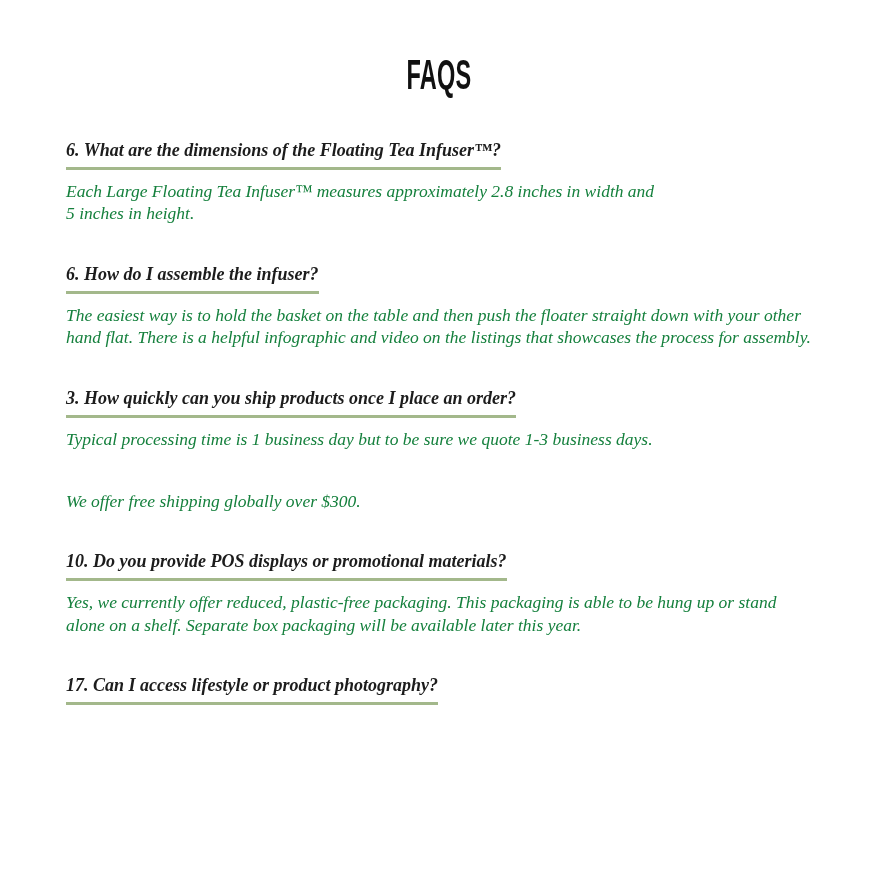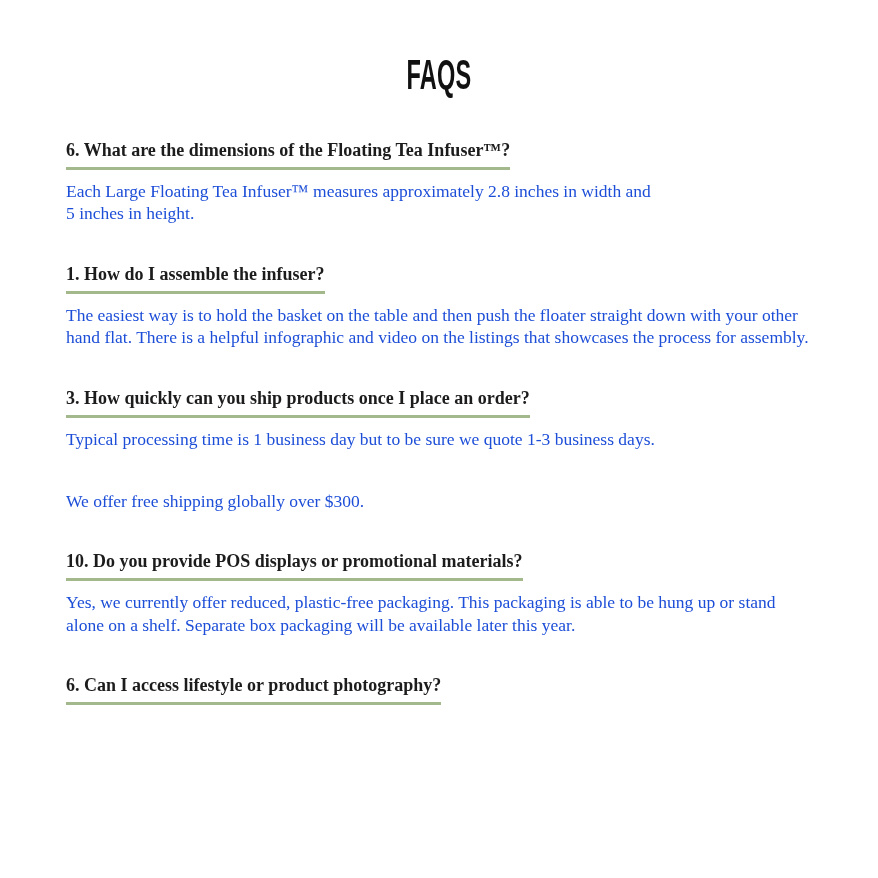--- a/index.html
+++ b/index.html
@@ -28,71 +28,72 @@
     font-weight: 700;
     font-size: 42px;
     line-height: 1.0;
     letter-spacing: 0.5px;
     color: #111111;
     transform: scaleX(0.56);
     transform-origin: 50% 50%;
   }
   .faq-list {
     max-width: 746px;
+    font-style: italic;
   }
   .faq-item {
     margin: 0 0 40px 0;
   }
   .faq-question {
     display: inline-block;
     margin: 0;
     font-size: 18px;
     font-weight: 700;
     line-height: 19px;
     color: #1c1c1c;
     border-bottom: 3px solid #a3b88b;
     padding-bottom: 7px;
   }
   .faq-answer {
     margin: 10px 0 0 0;
     font-size: 17.5px;
     font-weight: 400;
     line-height: 22.4px;
-    color: #1d4ed8;
+    color: #15803d;
     white-space: pre-line;
   }
 </style>
 </head>
 <body>
 
 <div class="page">
   <h1 class="page-title">FAQS</h1>
   <div class="faq-list" id="faq-list">
   <section class="faq-item">
     <h2 class="faq-question">6. What are the dimensions of the Floating Tea Infuser™?</h2>
     <p class="faq-answer">Each Large Floating Tea Infuser™ measures approximately 2.8 inches in width and
 5 inches in height.</p>
   </section>
 
   <section class="faq-item">
-    <h2 class="faq-question">1. How do I assemble the infuser?</h2>
+    <h2 class="faq-question">6. How do I assemble the infuser?</h2>
     <p class="faq-answer">The easiest way is to hold the basket on the table and then push the floater straight down with your other hand flat. There is a helpful infographic and video on the listings that showcases the process for assembly.</p>
   </section>
 
   <section class="faq-item">
     <h2 class="faq-question">3. How quickly can you ship products once I place an order?</h2>
     <p class="faq-answer">Typical processing time is 1 business day but to be sure we quote 1-3 business days.</p>
   </section>
 
   <section class="faq-item">
     <p class="faq-answer">We offer free shipping globally over $300.</p>
   </section>
 
   <section class="faq-item">
     <h2 class="faq-question">10. Do you provide POS displays or promotional materials?</h2>
     <p class="faq-answer">Yes, we currently offer reduced, plastic-free packaging. This packaging is able to be hung up or stand alone on a shelf. Separate box packaging will be available later this year.</p>
   </section>
 
   <section class="faq-item">
-    <h2 class="faq-question">6. Can I access lifestyle or product photography?</h2>
+    <h2 class="faq-question">17. Can I access lifestyle or product photography?</h2>
   </section>
 </div>
 </div>
 
 </body></html>

